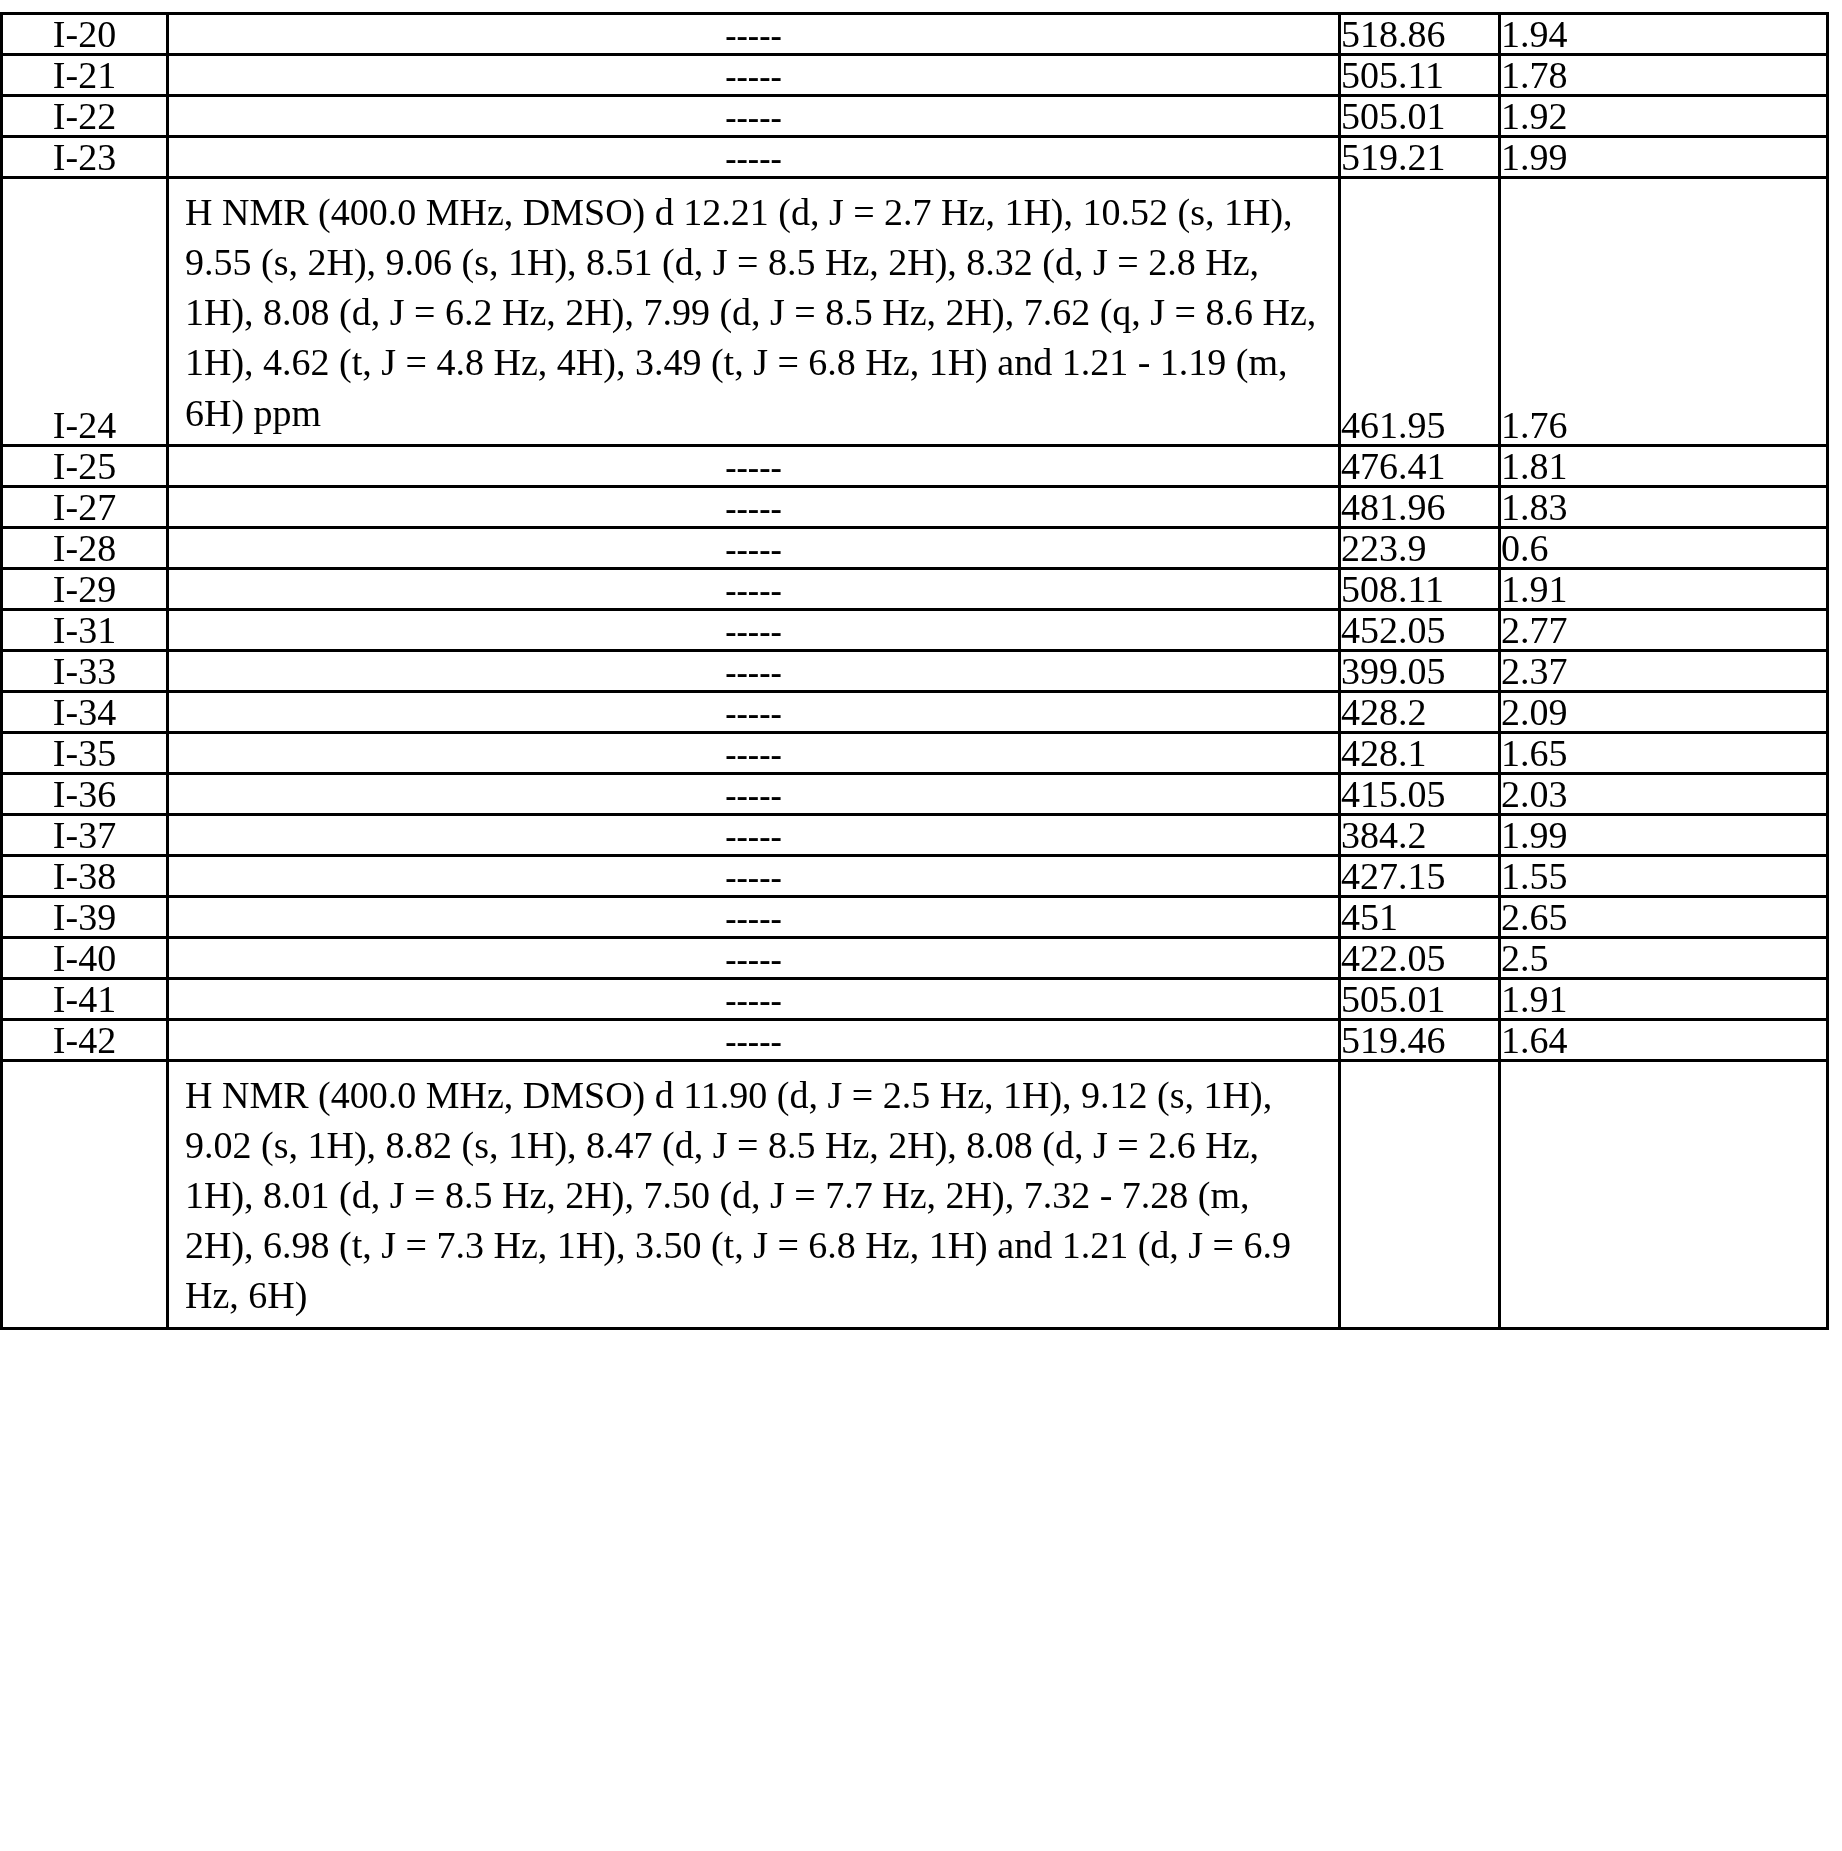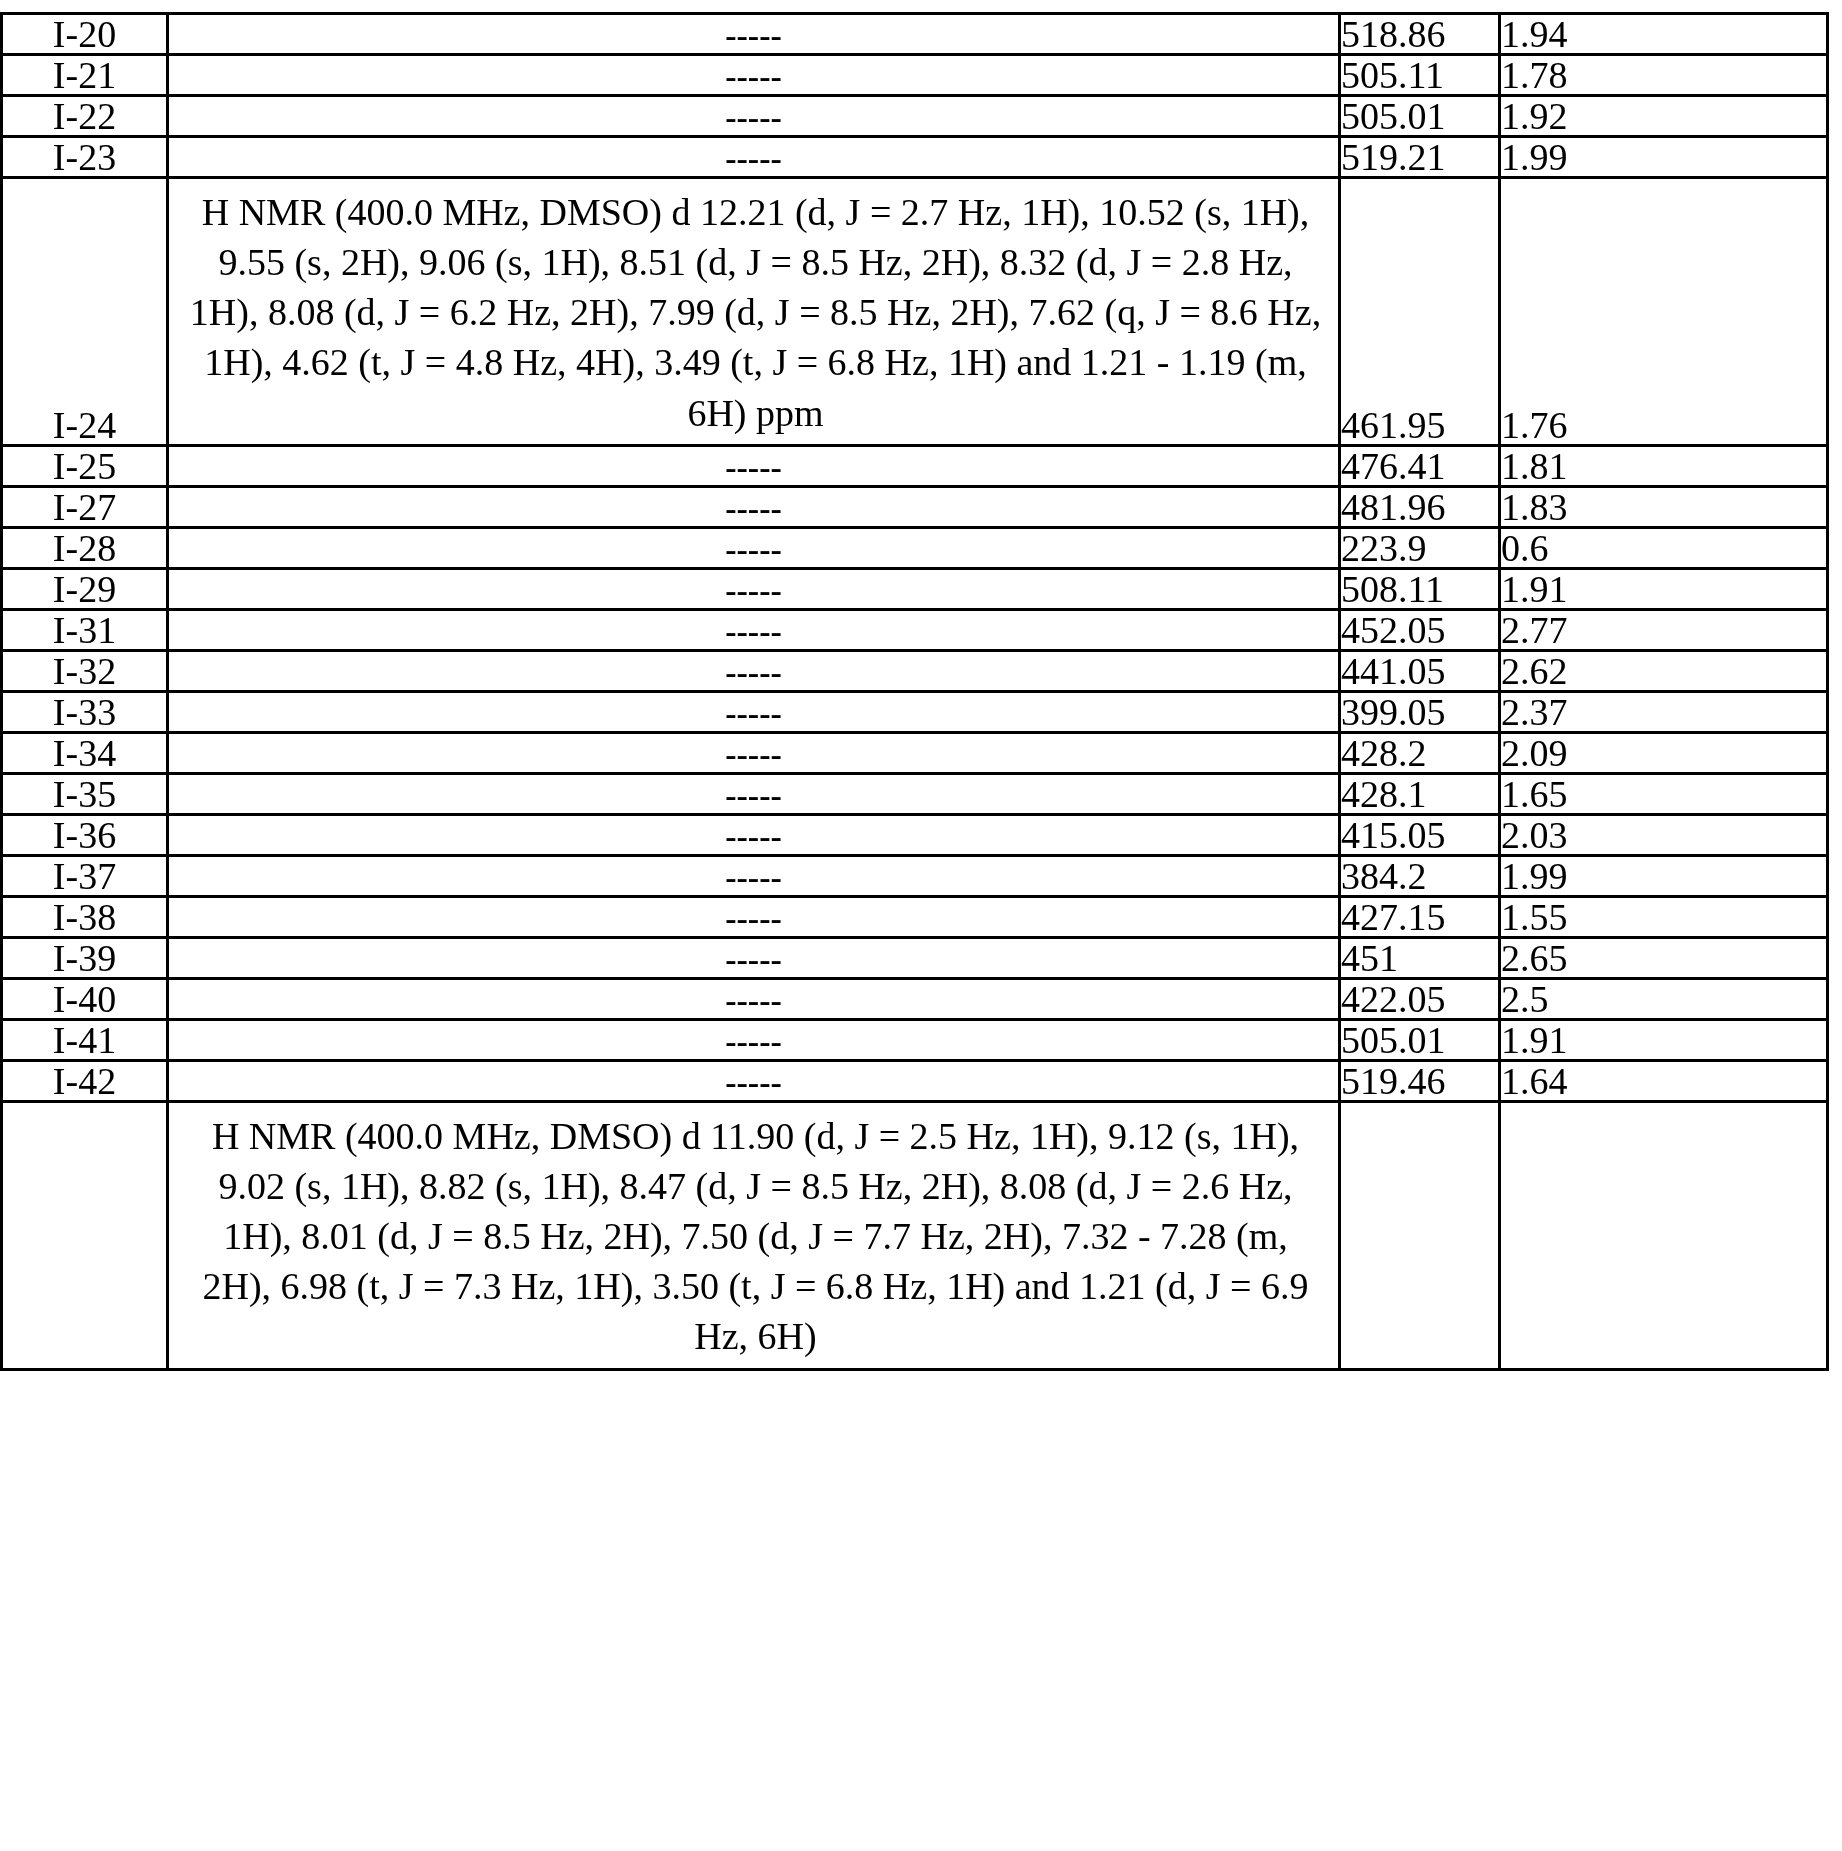--- a/index.html
+++ b/index.html
@@ -42,21 +42,21 @@
   .cell-id {
     text-align: center;
     padding: 6px 4px 8px 4px;
     white-space: nowrap;
   }
   .cell-nmr {
     text-align: center;
     padding: 6px 10px 8px 14px;
   }
   .cell-nmr.text {
-    text-align: center;
+    text-align: left;
     line-height: 1.32;
     padding: 8px 12px 6px 16px;
   }
   .cell-num {
     text-align: left;
     padding: 6px 14px 8px 4px;
     white-space: nowrap;
   }
   .dashes {
     letter-spacing: 0px;
@@ -137,26 +137,20 @@
           <td class="cell-num">508.11</td>
           <td class="cell-num">1.91</td>
         </tr>
         <tr>
           <td class="cell-id">I-31</td>
           <td class="cell-nmr"><span class="dashes">-----</span></td>
           <td class="cell-num">452.05</td>
           <td class="cell-num">2.77</td>
         </tr>
         <tr>
-          <td class="cell-id">I-32</td>
-          <td class="cell-nmr"><span class="dashes">-----</span></td>
-          <td class="cell-num">441.05</td>
-          <td class="cell-num">2.62</td>
-        </tr>
-        <tr>
           <td class="cell-id">I-33</td>
           <td class="cell-nmr"><span class="dashes">-----</span></td>
           <td class="cell-num">399.05</td>
           <td class="cell-num">2.37</td>
         </tr>
         <tr>
           <td class="cell-id">I-34</td>
           <td class="cell-nmr"><span class="dashes">-----</span></td>
           <td class="cell-num">428.2</td>
           <td class="cell-num">2.09</td>

